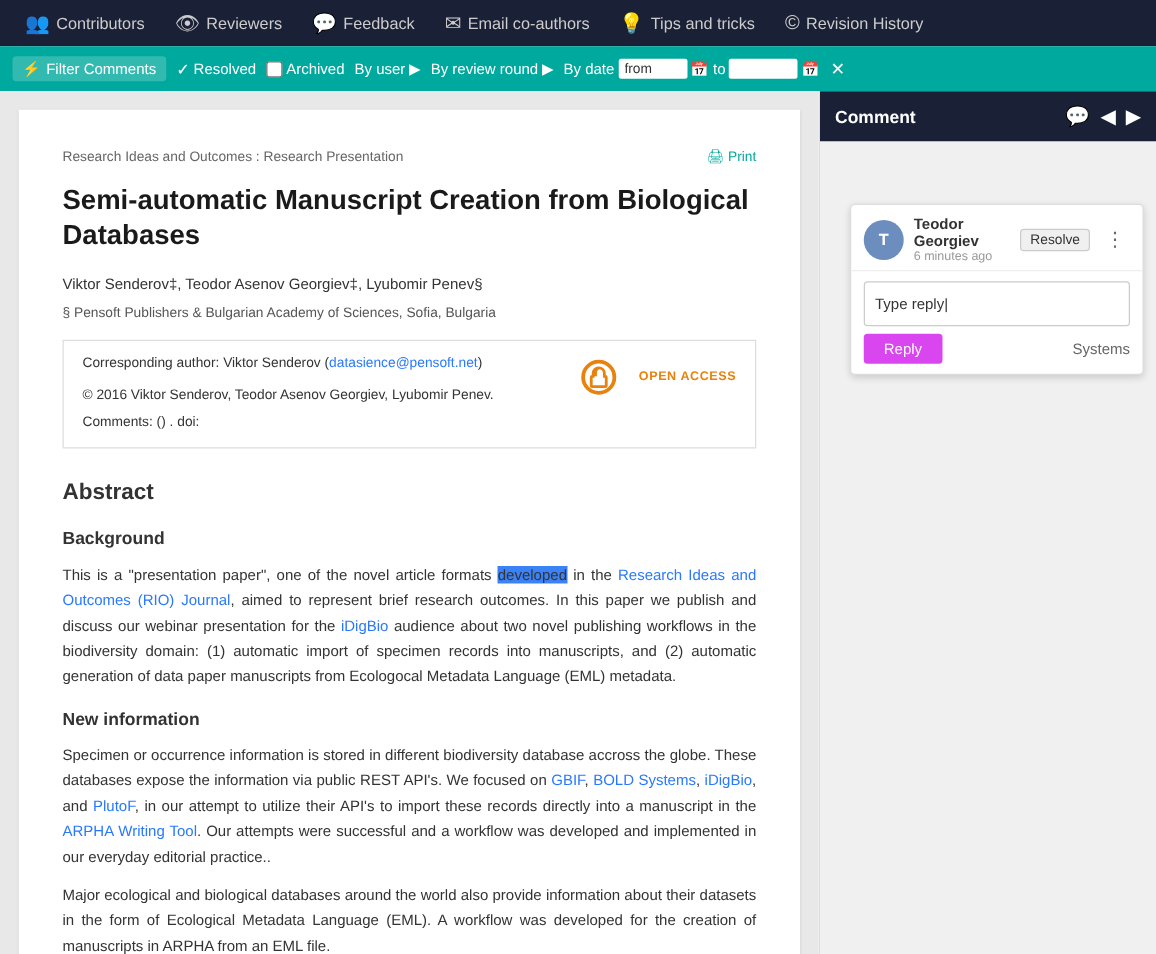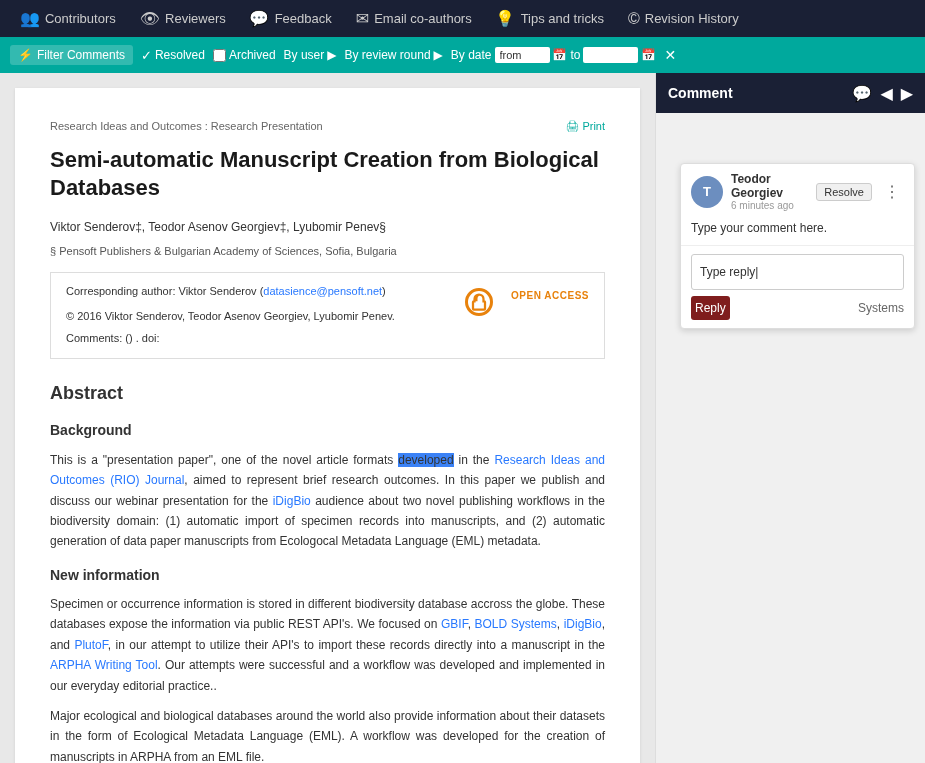--- a/index.html
+++ b/index.html
@@ -100,21 +100,21 @@
     }
     .doc-affiliations {
       font-size: 11px; color: #555; margin-bottom: 10px; line-height: 1.8;
     }
     .doc-info-box {
       border: 1px solid #ddd; padding: 10px 15px; margin: 10px 0; font-size: 11px;
       position: relative;
     }
     .open-access-badge {
       position: absolute; right: 15px; top: 15px;
-      font-size: 10px; color: #e8820c; display: flex; align-items: flex-start; gap: 18px;
+      font-size: 10px; color: #e8820c; display: flex; align-items: center; gap: 18px;
     }
     .open-access-icon {
       width: 28px; height: 28px; border: 3px solid #e8820c; border-radius: 50%;
       display: inline-flex; align-items: center; justify-content: center;
       font-size: 11px; font-weight: bold; color: #e8820c;
     }
     .section-title { font-size: 18px; font-weight: bold; margin: 20px 0 10px; }
     .subsection-title { font-size: 14px; font-weight: bold; margin: 12px 0 8px; }
     .doc-text { font-size: 12px; line-height: 1.7; margin-bottom: 10px; text-align: justify; }
     .highlight { background: #3b82f6; }
@@ -192,22 +192,22 @@
     .reply-input {
       width: 100%; border: 1px solid #ccc; border-radius: 3px;
       padding: 5px 8px; font-size: 12px; resize: none; height: 36px;
       color: #333;
     }
     .reply-actions {
       display: flex; justify-content: space-between; align-items: center;
       margin-top: 6px;
     }
     .reply-btn {
-      background: #7f1d1d; color: #fff; border: none;
-      padding: 5px 4px; border-radius: 3px; font-size: 12px; cursor: pointer;
+      background: #d946ef; color: #fff; border: none;
+      padding: 5px 16px; border-radius: 3px; font-size: 12px; cursor: pointer;
     }
     .cancel-btn {
       background: none; border: none; color: #666; font-size: 12px; cursor: pointer;
     }
   </style>
 </head>
 <body>
 
 <nav class="top-nav">
   <div class="nav-item">
@@ -351,23 +351,20 @@
         <div class="comment-bubble">
           <div class="comment-bubble-header">
             <div class="avatar">T</div>
             <div class="comment-meta">
               <div class="comment-author">Teodor Georgiev</div>
               <div class="comment-time">6 minutes ago</div>
             </div>
             <button class="resolve-btn">Resolve</button>
             <span class="comment-menu">⋮</span>
           </div>
-          <div class="comment-body">
-            <span>Type your comment here.</span>
-          </div>
           <div class="comment-reply-area">
             <input type="text" class="reply-input" value="Type reply|" style="">
             <div class="reply-actions">
               <button class="reply-btn">Reply</button>
               <button class="cancel-btn">Systems</button>
             </div>
           </div>
         </div>
 
       </div>

